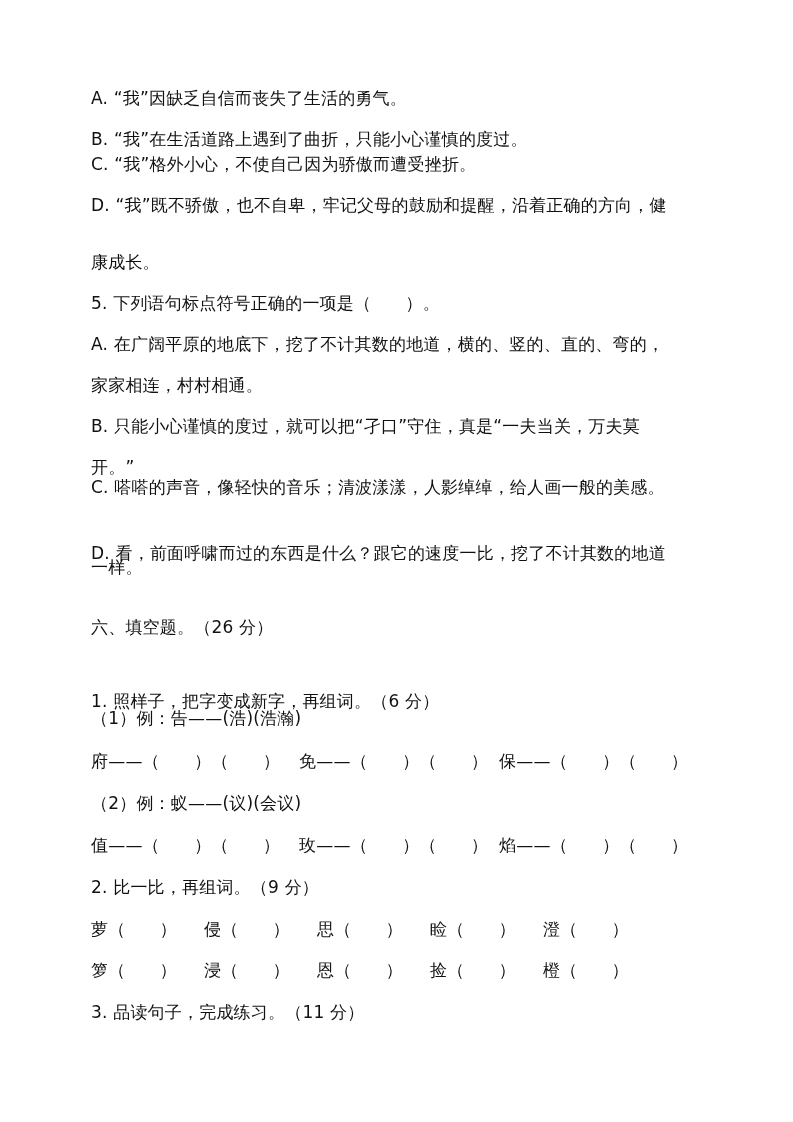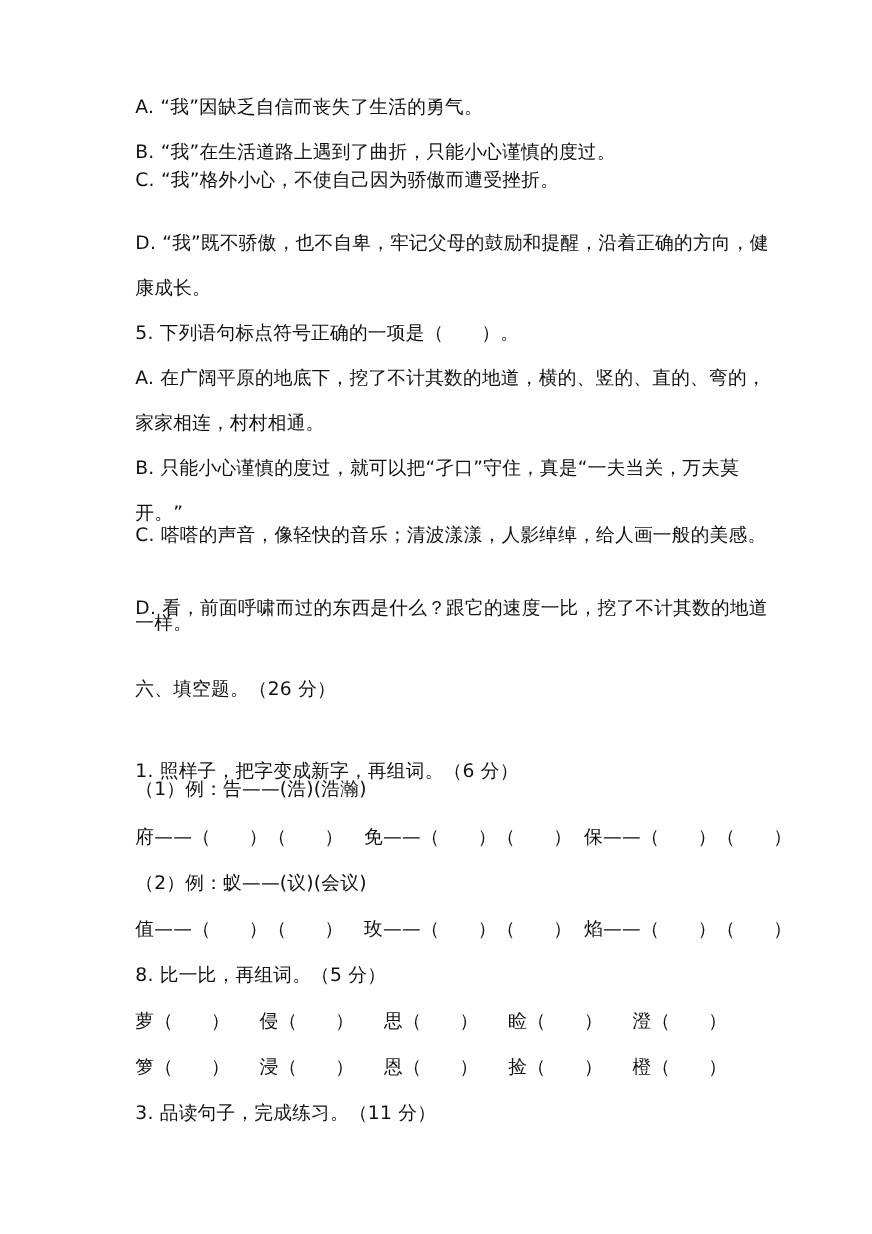--- a/index.html
+++ b/index.html
@@ -1,28 +1,28 @@
 <!DOCTYPE html>
 <html><head>
 <meta charset="utf-8">
 <style>
   html, body { margin:0; padding:0; background:#ffffff; }
   body { width:793px; height:1122px; position:relative; overflow:hidden;
          font-family:"DejaVu Sans", "Liberation Sans", sans-serif; color:#111; }
-  .line { position:absolute; left:91px; font-size:17px; line-height:22px; white-space:nowrap; letter-spacing:0.2px;margin-left:32px; }
+  .line { position:absolute; left:91px; font-size:17px; line-height:22px; white-space:nowrap; letter-spacing:0.2px; }
   .row { display:flex; }
   .cell { display:inline-block; }
 </style>
 </head>
 <body>
 
 <div class="line" style="top:87px">A. “我”因缺乏自信而丧失了生活的勇气。</div>
 <div class="line" style="top:128px">B. “我”在生活道路上遇到了曲折，只能小心谨慎的度过。</div>
 <div class="line" style="top:153px">C. “我”格外小心，不使自己因为骄傲而遭受挫折。</div>
-<div class="line" style="top:210px">D. “我”既不骄傲，也不自卑，牢记父母的鼓励和提醒，沿着正确的方向，健</div>
+<div class="line" style="top:194px">D. “我”既不骄傲，也不自卑，牢记父母的鼓励和提醒，沿着正确的方向，健</div>
 <div class="line" style="top:251px">康成长。</div>
 
 <div class="line" style="top:292px">5. 下列语句标点符号正确的一项是（　　）。</div>
 <div class="line" style="top:333px">A.  在广阔平原的地底下，挖了不计其数的地道，横的、竖的、直的、弯的，</div>
 <div class="line" style="top:374px">家家相连，村村相通。</div>
 <div class="line" style="top:415px">B.  只能小心谨慎的度过，就可以把“孑口”守住，真是“一夫当关，万夫莫</div>
 <div class="line" style="top:456px">开。”</div>
 <div class="line" style="top:476px">C. 嗒嗒的声音，像轻快的音乐；清波漾漾，人影绰绰，给人画一般的美感。</div>
 <div class="line" style="top:542px">D. 看，前面呼啸而过的东西是什么？跟它的速度一比，挖了不计其数的地道</div>
 <div class="line" style="top:556px">一样。</div>
@@ -38,21 +38,21 @@
 </div>
 
 <div class="line" style="top:792px">（2）例：蚁——(议)(会议)</div>
 
 <div class="line row" style="top:834px">
   <span class="cell" style="width:208px"><span>值——</span><span>（　　）（　　）</span></span>
   <span class="cell" style="width:200px"><span>玫——</span><span>（　　）（　　）</span></span>
   <span class="cell"><span>焰——</span><span>（　　）（　　）</span></span>
 </div>
 
-<div class="line" style="top:876px">8.  比一比，再组词。（5 分）</div>
+<div class="line" style="top:876px">2.  比一比，再组词。（9 分）</div>
 
 <div class="line row" style="top:918px">
   <span class="cell" style="width:113px">萝（　　）</span>
   <span class="cell" style="width:113px">侵（　　）</span>
   <span class="cell" style="width:113px">思（　　）</span>
   <span class="cell" style="width:113px">睑（　　）</span>
   <span class="cell">澄（　　）</span>
 </div>
 
 <div class="line row" style="top:959px">

